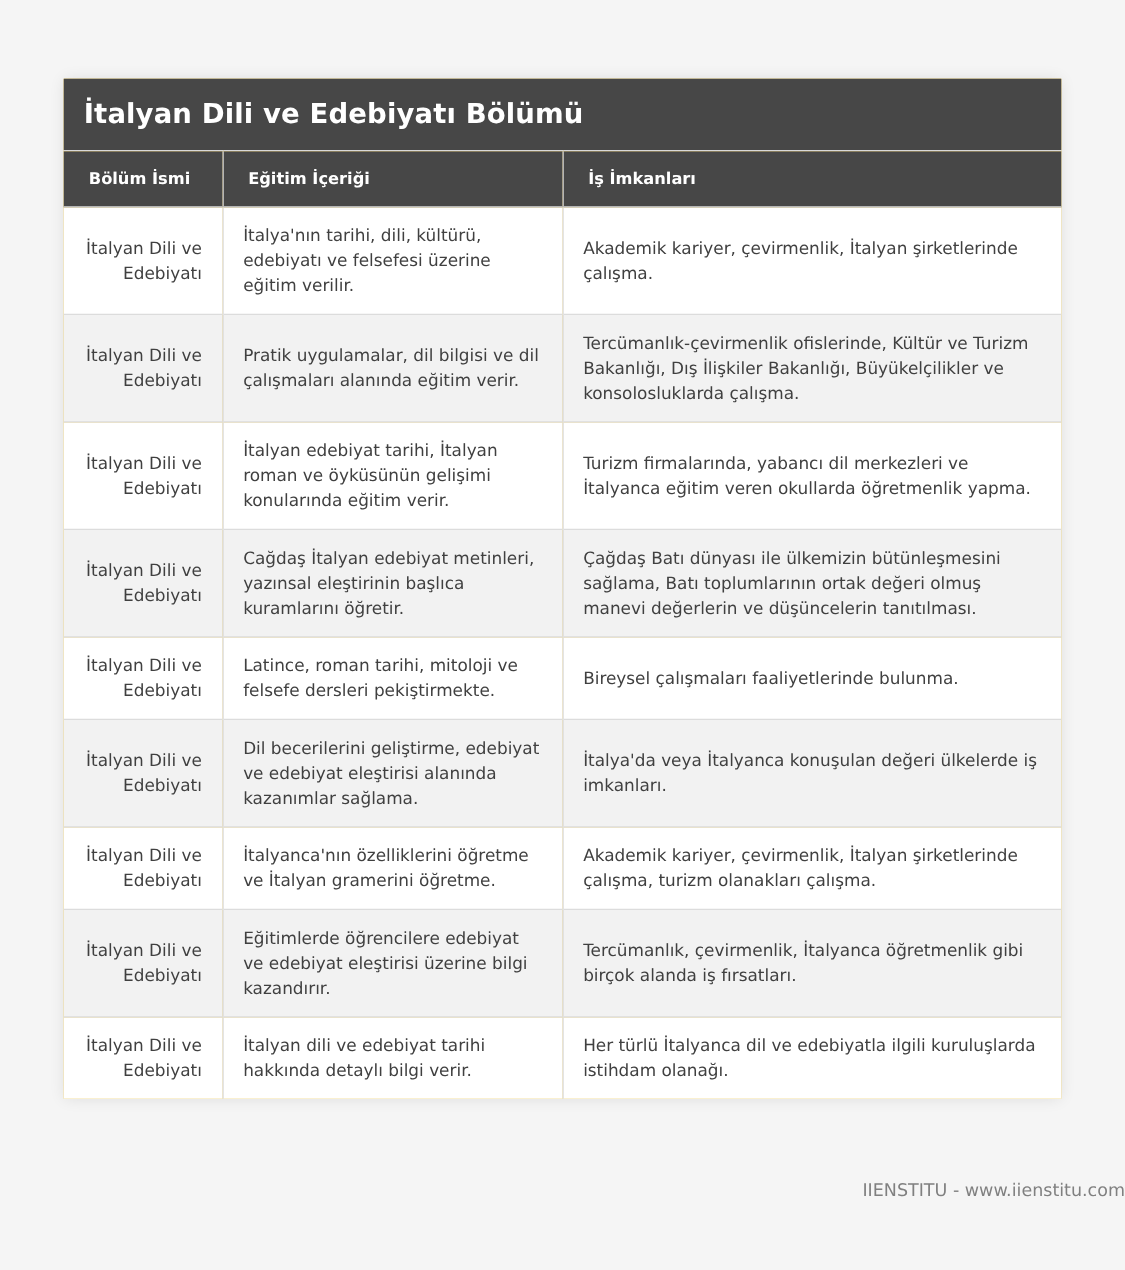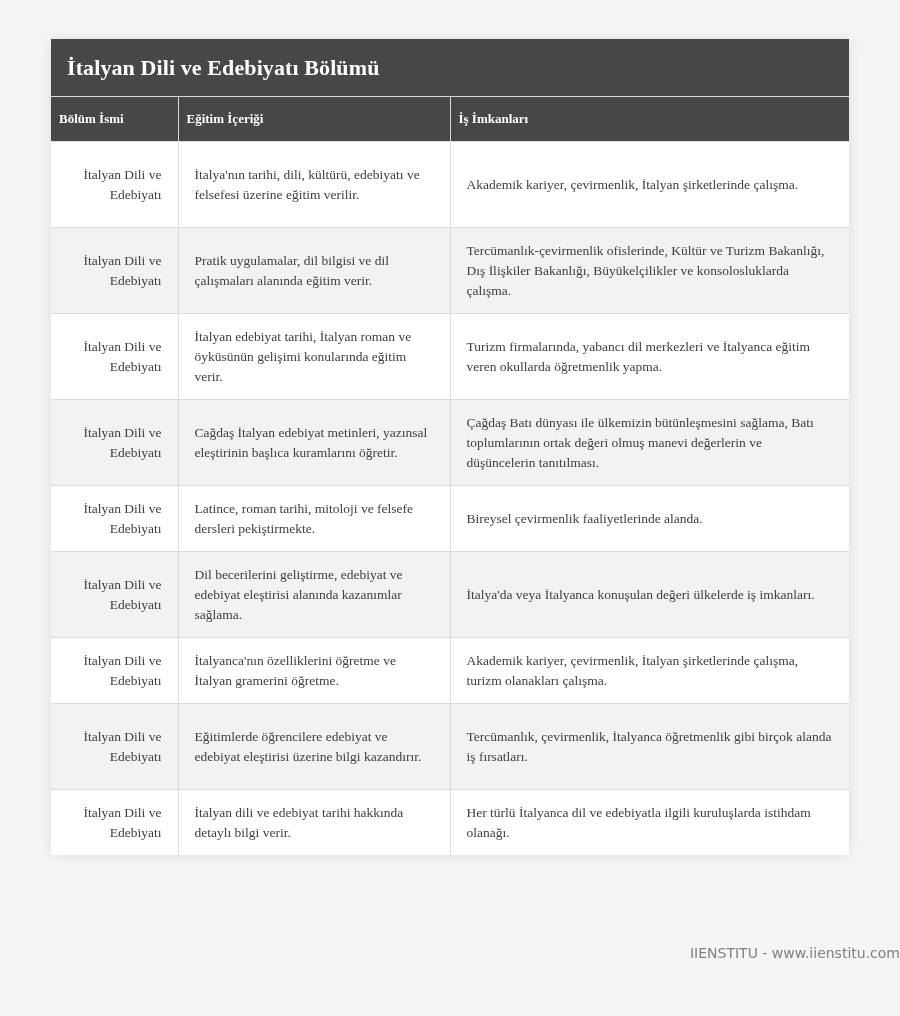--- a/index.html
+++ b/index.html
@@ -7,25 +7,24 @@
       padding: 0;
       background: #f5f5f5;
       width: 900px;
       height: 1016px;
       font-family: "DejaVu Sans", "Liberation Sans", sans-serif;
       color: #404040;
     }
     .card {
       position: absolute;
       left: 51px;
-      top: 39px;
+      top: 63px;
       width: 798px;
       background: #eab308;
       box-shadow: 0 0 12px rgba(0,0,0,0.10);
-      font-family: Liberation Serif, serif;
     }
     .title-bar {
       background: #474747;
       height: 57px;
       display: flex;
       align-items: center;
       padding-left: 16px;
     }
     .title-bar h1 {
       margin: 0;
@@ -41,21 +40,21 @@
     }
     col.c1 { width: 127px; }
     col.c2 { width: 272px; }
     col.c3 { width: 399px; }
     thead th {
       background: #474747;
       color: #ffffff;
       font-size: 13px;
       font-weight: bold;
       text-align: left;
-      padding: 0 8px;
+      padding: 0 20px;
       height: 44px;
       border-top: 1px solid #d8d8d8;
       border-left: 1px solid #d8d8d8;
     }
     thead th:first-child { border-left: none; }
     tbody td {
       font-size: 13.5px;
       line-height: 20px;
       padding: 11px 16px 11px 16px;
       vertical-align: middle;
@@ -115,21 +114,21 @@
         <td>Turizm firmalarında, yabancı dil merkezleri ve İtalyanca eğitim veren okullarda öğretmenlik yapma.</td>
       </tr>
       <tr class="tall">
         <td>İtalyan Dili ve Edebiyatı</td>
         <td>Cağdaş İtalyan edebiyat metinleri, yazınsal eleştirinin başlıca kuramlarını öğretir.</td>
         <td>Çağdaş Batı dünyası ile ülkemizin bütünleşmesini sağlama, Batı toplumlarının ortak değeri olmuş manevi değerlerin ve düşüncelerin tanıtılması.</td>
       </tr>
       <tr class="short">
         <td>İtalyan Dili ve Edebiyatı</td>
         <td>Latince, roman tarihi, mitoloji ve felsefe dersleri pekiştirmekte.</td>
-        <td>Bireysel çevirmenlik faaliyetlerinde alanda.</td>
+        <td>Bireysel çalışmaları faaliyetlerinde bulunma.</td>
       </tr>
       <tr class="tall">
         <td>İtalyan Dili ve Edebiyatı</td>
         <td>Dil becerilerini geliştirme, edebiyat ve edebiyat eleştirisi alanında kazanımlar sağlama.</td>
         <td>İtalya'da veya İtalyanca konuşulan değeri ülkelerde iş imkanları.</td>
       </tr>
       <tr class="short">
         <td>İtalyan Dili ve Edebiyatı</td>
         <td>İtalyanca'nın özelliklerini öğretme ve İtalyan gramerini öğretme.</td>
         <td>Akademik kariyer, çevirmenlik, İtalyan şirketlerinde çalışma, turizm olanakları çalışma.</td>

